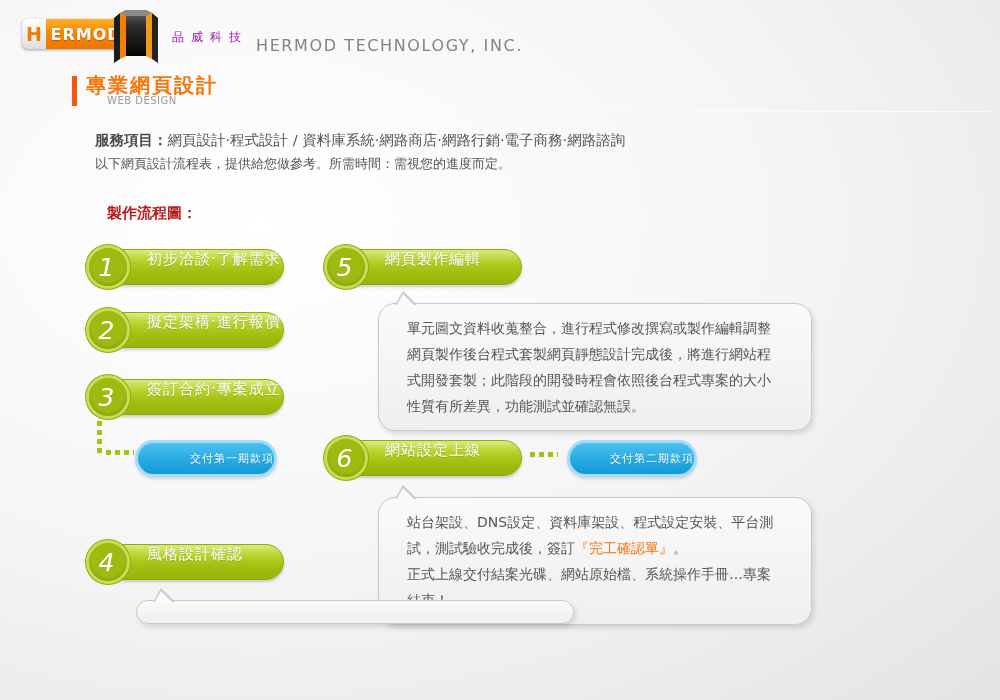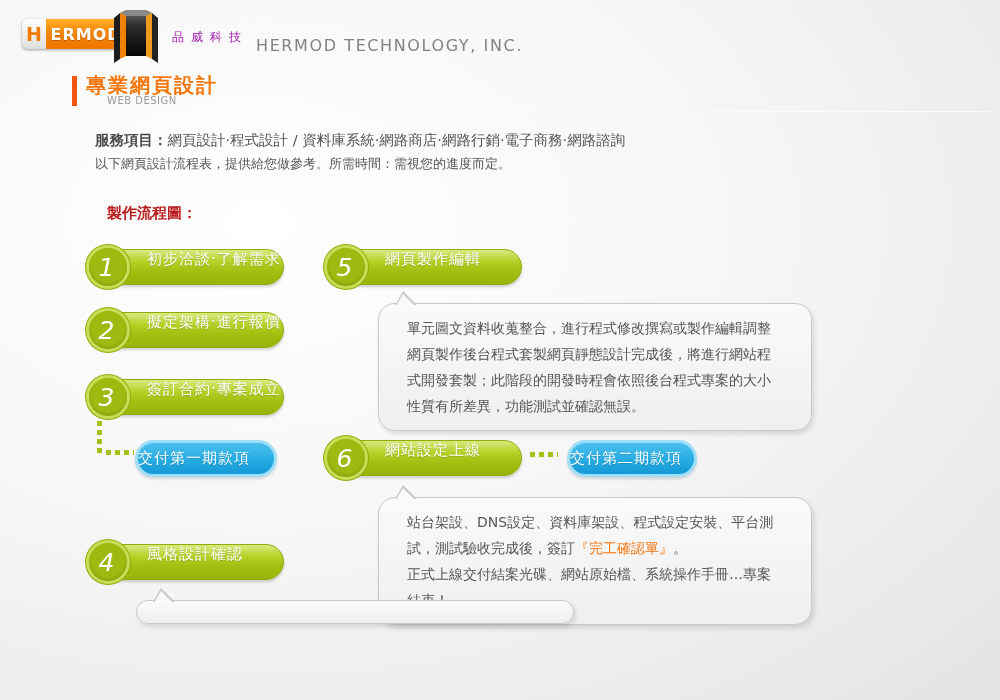--- a/index.html
+++ b/index.html
@@ -62,22 +62,22 @@
     box-shadow: 0 0 0 1px #8fac09, inset 0 -2px 3px rgba(0,0,0,.12);
     display:flex; align-items:center; justify-content:center;
   }
   .step-num { color:#fff; font-style:italic; font-size:25px; padding-right:3px; }
 
   
   .pay {
     position:absolute; height:37px; border-radius:20px;
     border:3px solid #9edef8;
     background: linear-gradient(180deg,#4cc0ef 0%, #27abe2 55%, #1599d6 100%);
-    color:#fff; display:flex; align-items:center; justify-content:flex-start;
-    font-size:15px; letter-spacing:1px; text-shadow:0 1px 1px rgba(0,0,0,.15);
+    color:#fff; display:flex; align-items:center; justify-content:flex-end;
+    font-size:11px; letter-spacing:1px; text-shadow:0 1px 1px rgba(0,0,0,.15);
     box-shadow: 0 2px 3px rgba(0,0,0,.15); white-space:nowrap;
   }
 
   
   .vdots { position:absolute; left:97px; top:421px; width:5px; height:33px;
     background: repeating-linear-gradient(180deg,#a3c211 0 5px, transparent 5px 9px); }
   .hdots { position:absolute; width:28px; height:5px;
     background: repeating-linear-gradient(90deg,#a3c211 0 5px, transparent 5px 9px); }
   .hdots.d1 { left:106px; top:450px; }
   .hdots.d2 { left:530px; top:452px; }

